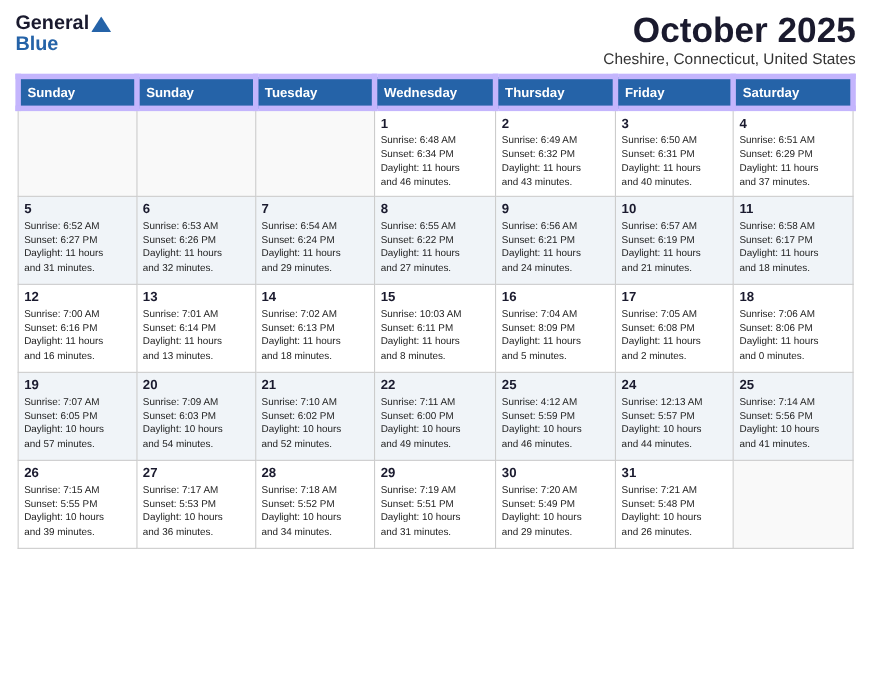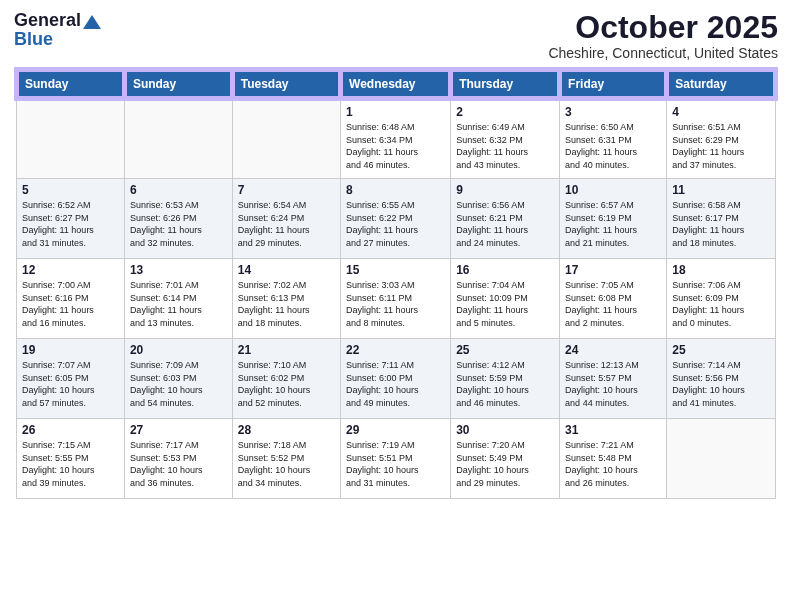--- a/index.html
+++ b/index.html
@@ -216,43 +216,43 @@
           </td>
           <td>
             <span class="day-num">14</span>
             <div class="day-info">Sunrise: 7:02 AM</div>
             <div class="day-info">Sunset: 6:13 PM</div>
             <div class="day-info">Daylight: 11 hours</div>
             <div class="day-info">and 18 minutes.</div>
           </td>
           <td>
             <span class="day-num">15</span>
-            <div class="day-info">Sunrise: 3:03 AM</div>
+            <div class="day-info">Sunrise: 10:03 AM</div>
             <div class="day-info">Sunset: 6:11 PM</div>
             <div class="day-info">Daylight: 11 hours</div>
             <div class="day-info">and 8 minutes.</div>
           </td>
           <td>
             <span class="day-num">16</span>
             <div class="day-info">Sunrise: 7:04 AM</div>
-            <div class="day-info">Sunset: 10:09 PM</div>
+            <div class="day-info">Sunset: 8:09 PM</div>
             <div class="day-info">Daylight: 11 hours</div>
             <div class="day-info">and 5 minutes.</div>
           </td>
           <td>
             <span class="day-num">17</span>
             <div class="day-info">Sunrise: 7:05 AM</div>
             <div class="day-info">Sunset: 6:08 PM</div>
             <div class="day-info">Daylight: 11 hours</div>
             <div class="day-info">and 2 minutes.</div>
           </td>
           <td>
             <span class="day-num">18</span>
             <div class="day-info">Sunrise: 7:06 AM</div>
-            <div class="day-info">Sunset: 6:09 PM</div>
+            <div class="day-info">Sunset: 8:06 PM</div>
             <div class="day-info">Daylight: 11 hours</div>
             <div class="day-info">and 0 minutes.</div>
           </td>
         </tr>
         <tr class="row-shade">
           <td>
             <span class="day-num">19</span>
             <div class="day-info">Sunrise: 7:07 AM</div>
             <div class="day-info">Sunset: 6:05 PM</div>
             <div class="day-info">Daylight: 10 hours</div>

